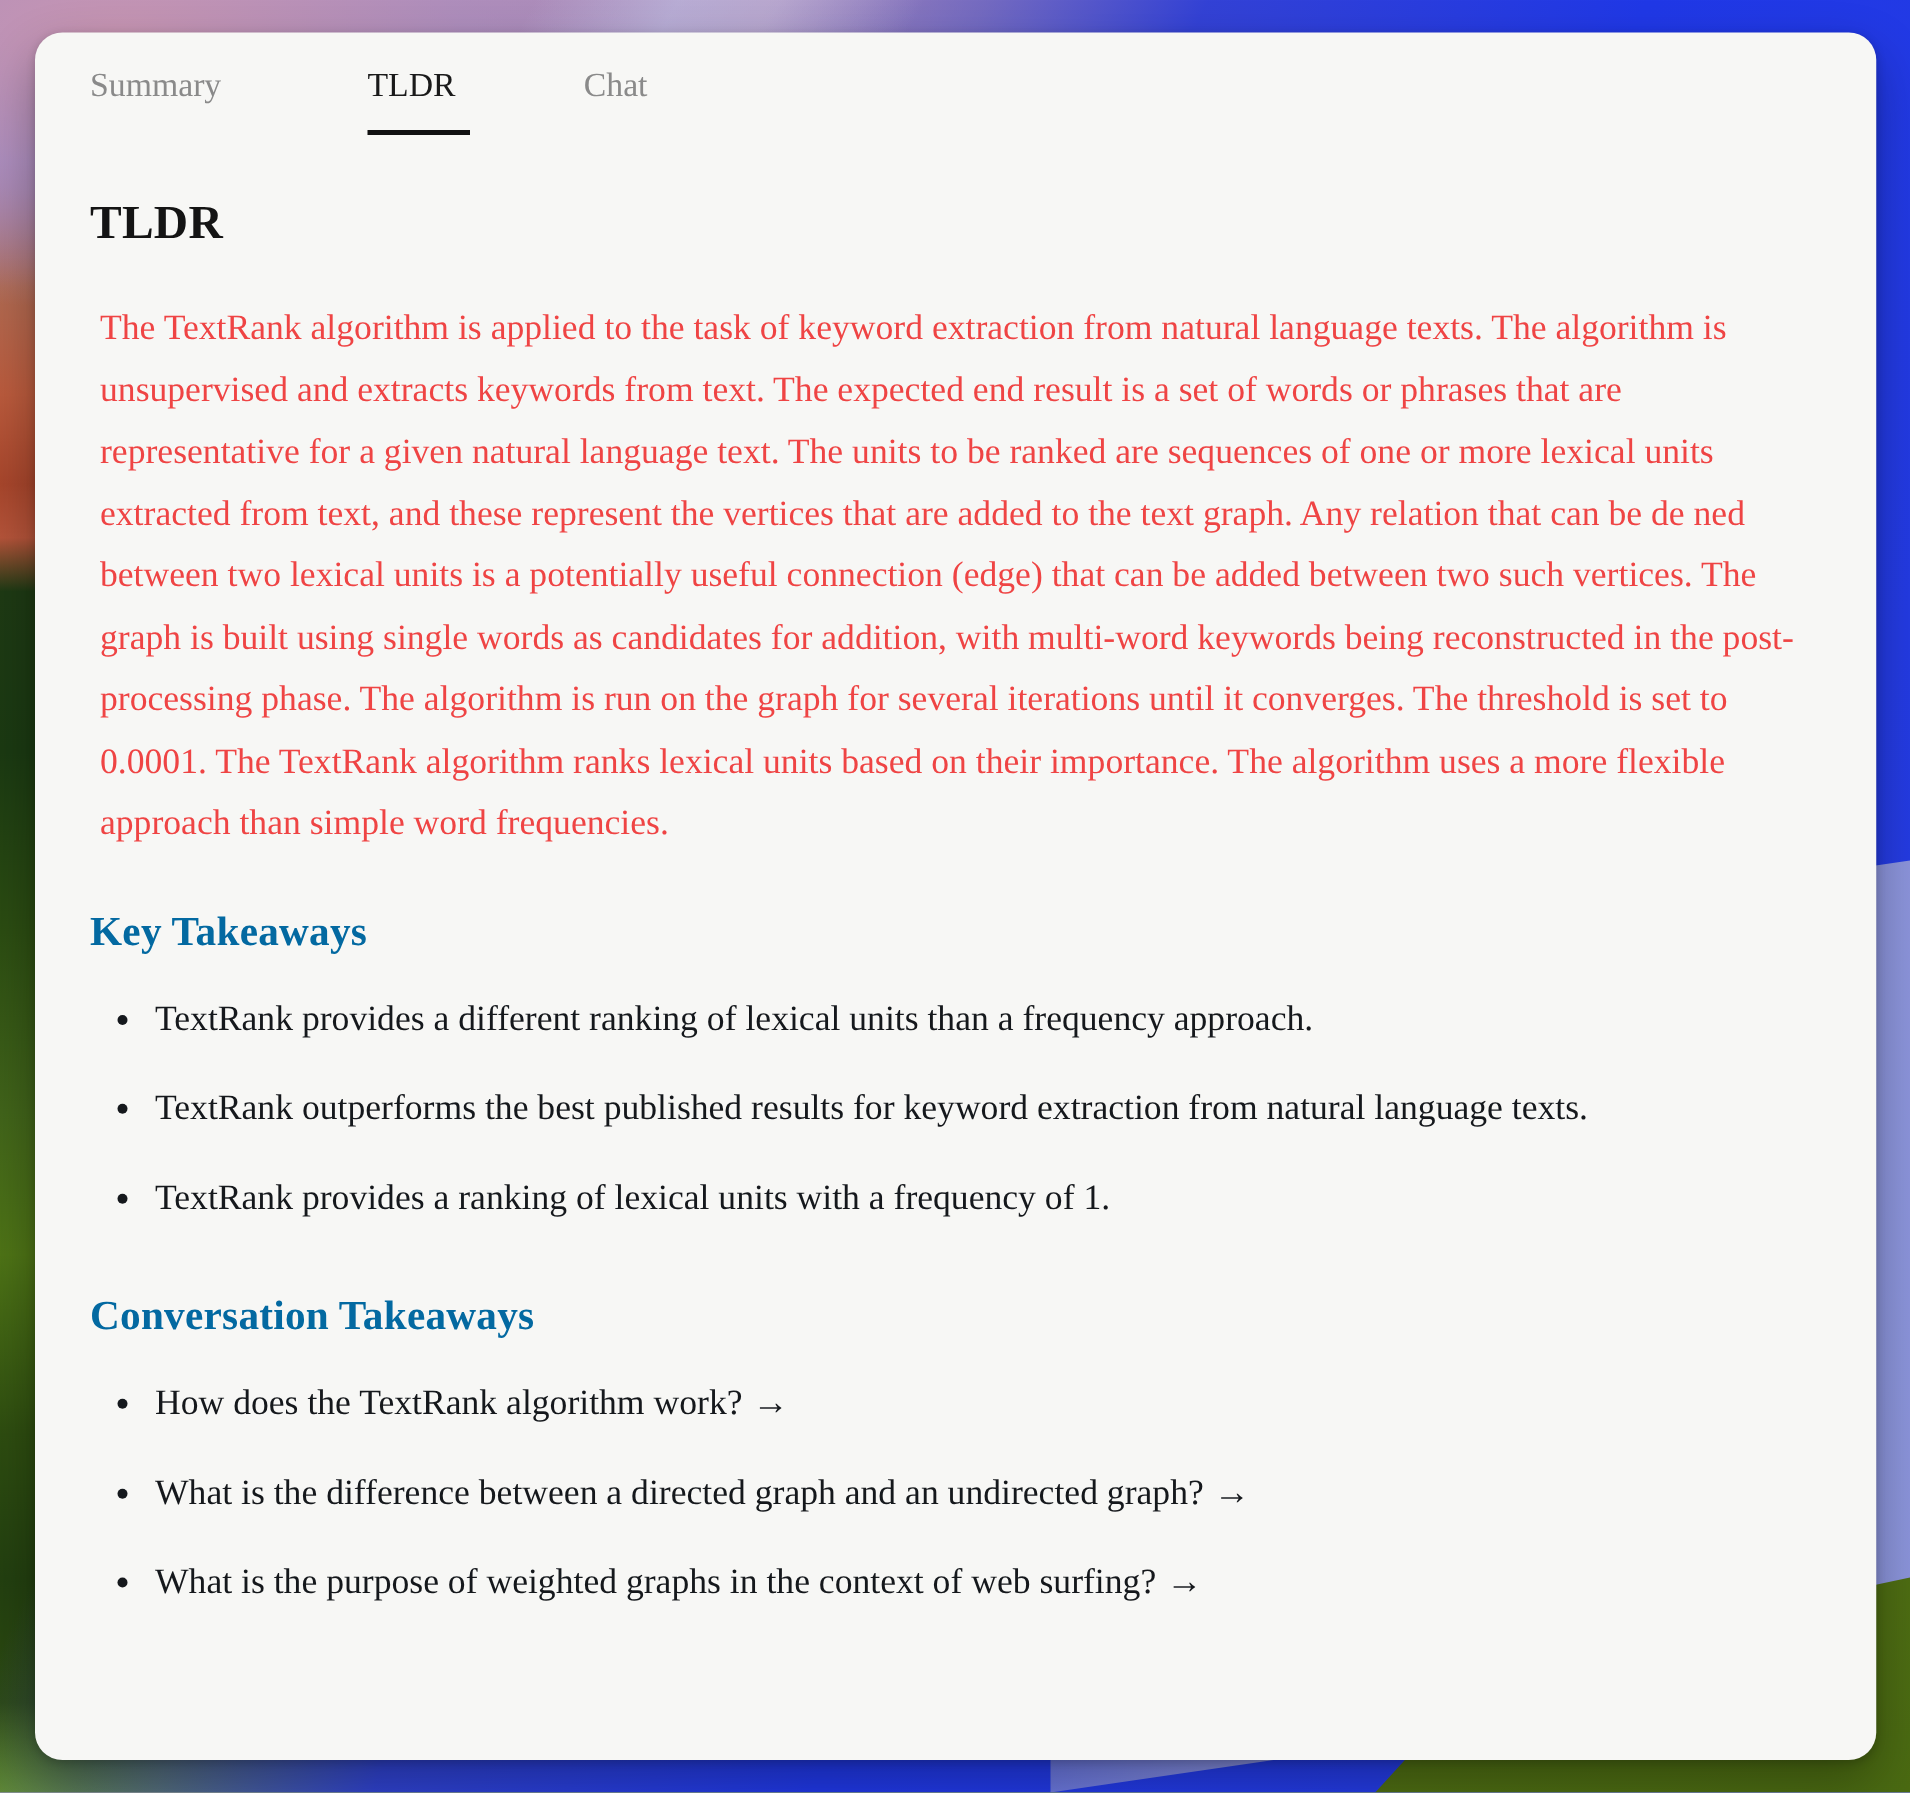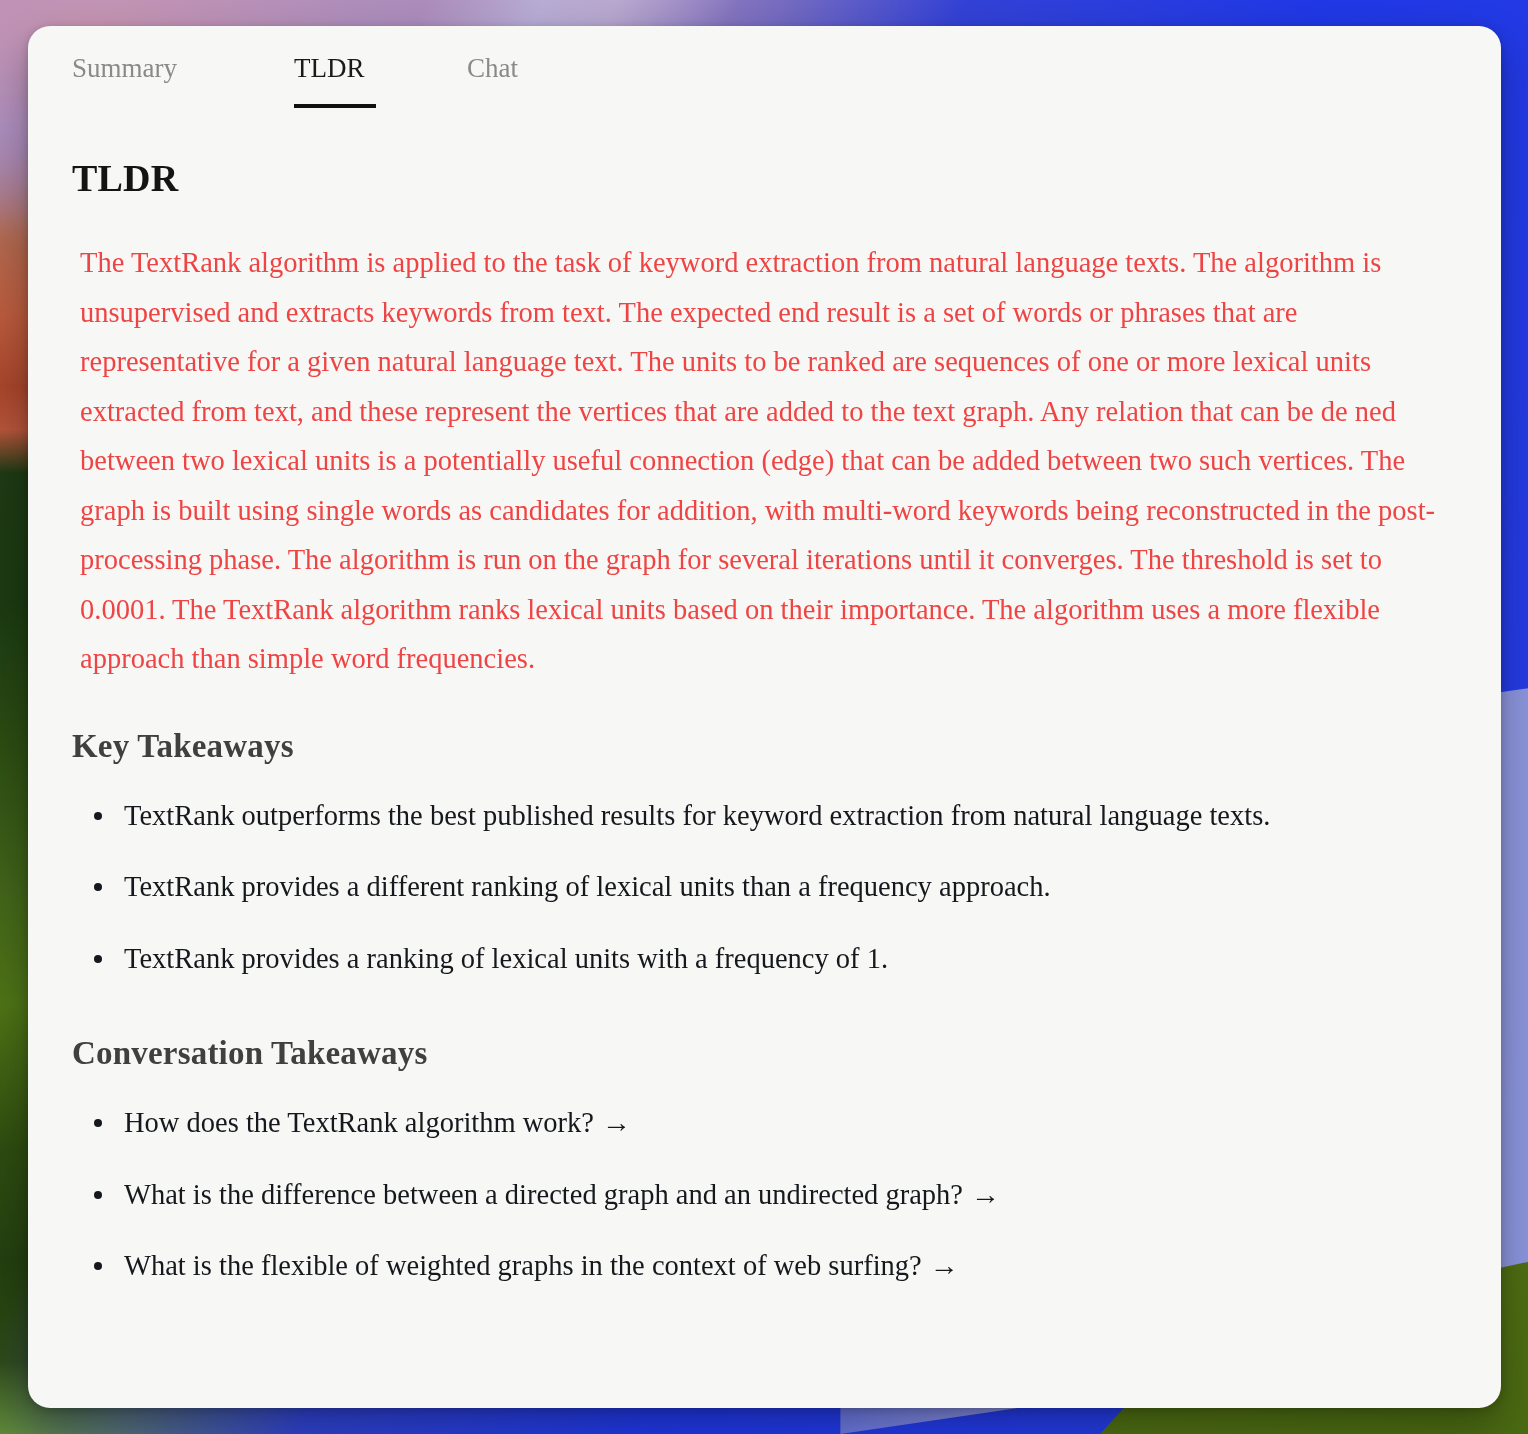--- a/index.html
+++ b/index.html
@@ -160,21 +160,21 @@
     font-size: 38px;
     font-weight: bold;
     color: #141414;
     letter-spacing: 0.2px;
     margin: 0 0 38px 0;
   }
 
   h2.section-title {
     font-size: 33px;
     font-weight: bold;
-    color: #404040;
+    color: #0369a1;
     letter-spacing: 0.2px;
     margin: 0 0 26px 0;
   }
 
   p.body-text {
     font-size: 28.5px;
     line-height: 49.5px;
     color: #ef4444;
     margin: 0 0 44px 0;
     padding-left: 8px;
@@ -242,29 +242,29 @@
 
   <div id="content">
 
     <h1 class="section-title">TLDR</h1>
 
     <p class="body-text">The TextRank algorithm is applied to the task of keyword extraction from natural language texts. The algorithm is unsupervised and extracts keywords from text. The expected end result is a set of words or phrases that are representative for a given natural language text. The units to be ranked are sequences of one or more lexical units extracted from text, and these represent the vertices that are added to the text graph. Any relation that can be de ned between two lexical units is a potentially useful connection (edge) that can be added between two such vertices. The graph is built using single words as candidates for addition, with multi-word keywords being reconstructed in the post-processing phase. The algorithm is run on the graph for several iterations until it converges. The threshold is set to 0.0001. The TextRank algorithm ranks lexical units based on their importance. The algorithm uses a more flexible approach than simple word frequencies.</p>
 
     <div id="takeaways-block">
       <h2 class="section-title">Key Takeaways</h2>
       <ul class="bullets" id="takeaways-list">
+          <li><span class="bullet-dot"></span><span>TextRank provides a different ranking of lexical units than a frequency approach.</span></li>
           <li><span class="bullet-dot"></span><span>TextRank outperforms the best published results for keyword extraction from natural language texts.</span></li>
-          <li><span class="bullet-dot"></span><span>TextRank provides a different ranking of lexical units than a frequency approach.</span></li>
           <li><span class="bullet-dot"></span><span>TextRank provides a ranking of lexical units with a frequency of 1.</span></li>
         </ul>
     </div>
 
     <div id="starters-block">
       <h2 class="section-title">Conversation Takeaways</h2>
       <ul class="bullets" id="starters-list">
           <li><span class="bullet-dot"></span><span>How does the TextRank algorithm work?</span><span class="starter-arrow">→</span></li>
           <li><span class="bullet-dot"></span><span>What is the difference between a directed graph and an undirected graph?</span><span class="starter-arrow">→</span></li>
-          <li><span class="bullet-dot"></span><span>What is the flexible of weighted graphs in the context of web surfing?</span><span class="starter-arrow">→</span></li>
+          <li><span class="bullet-dot"></span><span>What is the purpose of weighted graphs in the context of web surfing?</span><span class="starter-arrow">→</span></li>
         </ul>
     </div>
 
   </div>
 </div>
 
 </body></html>

